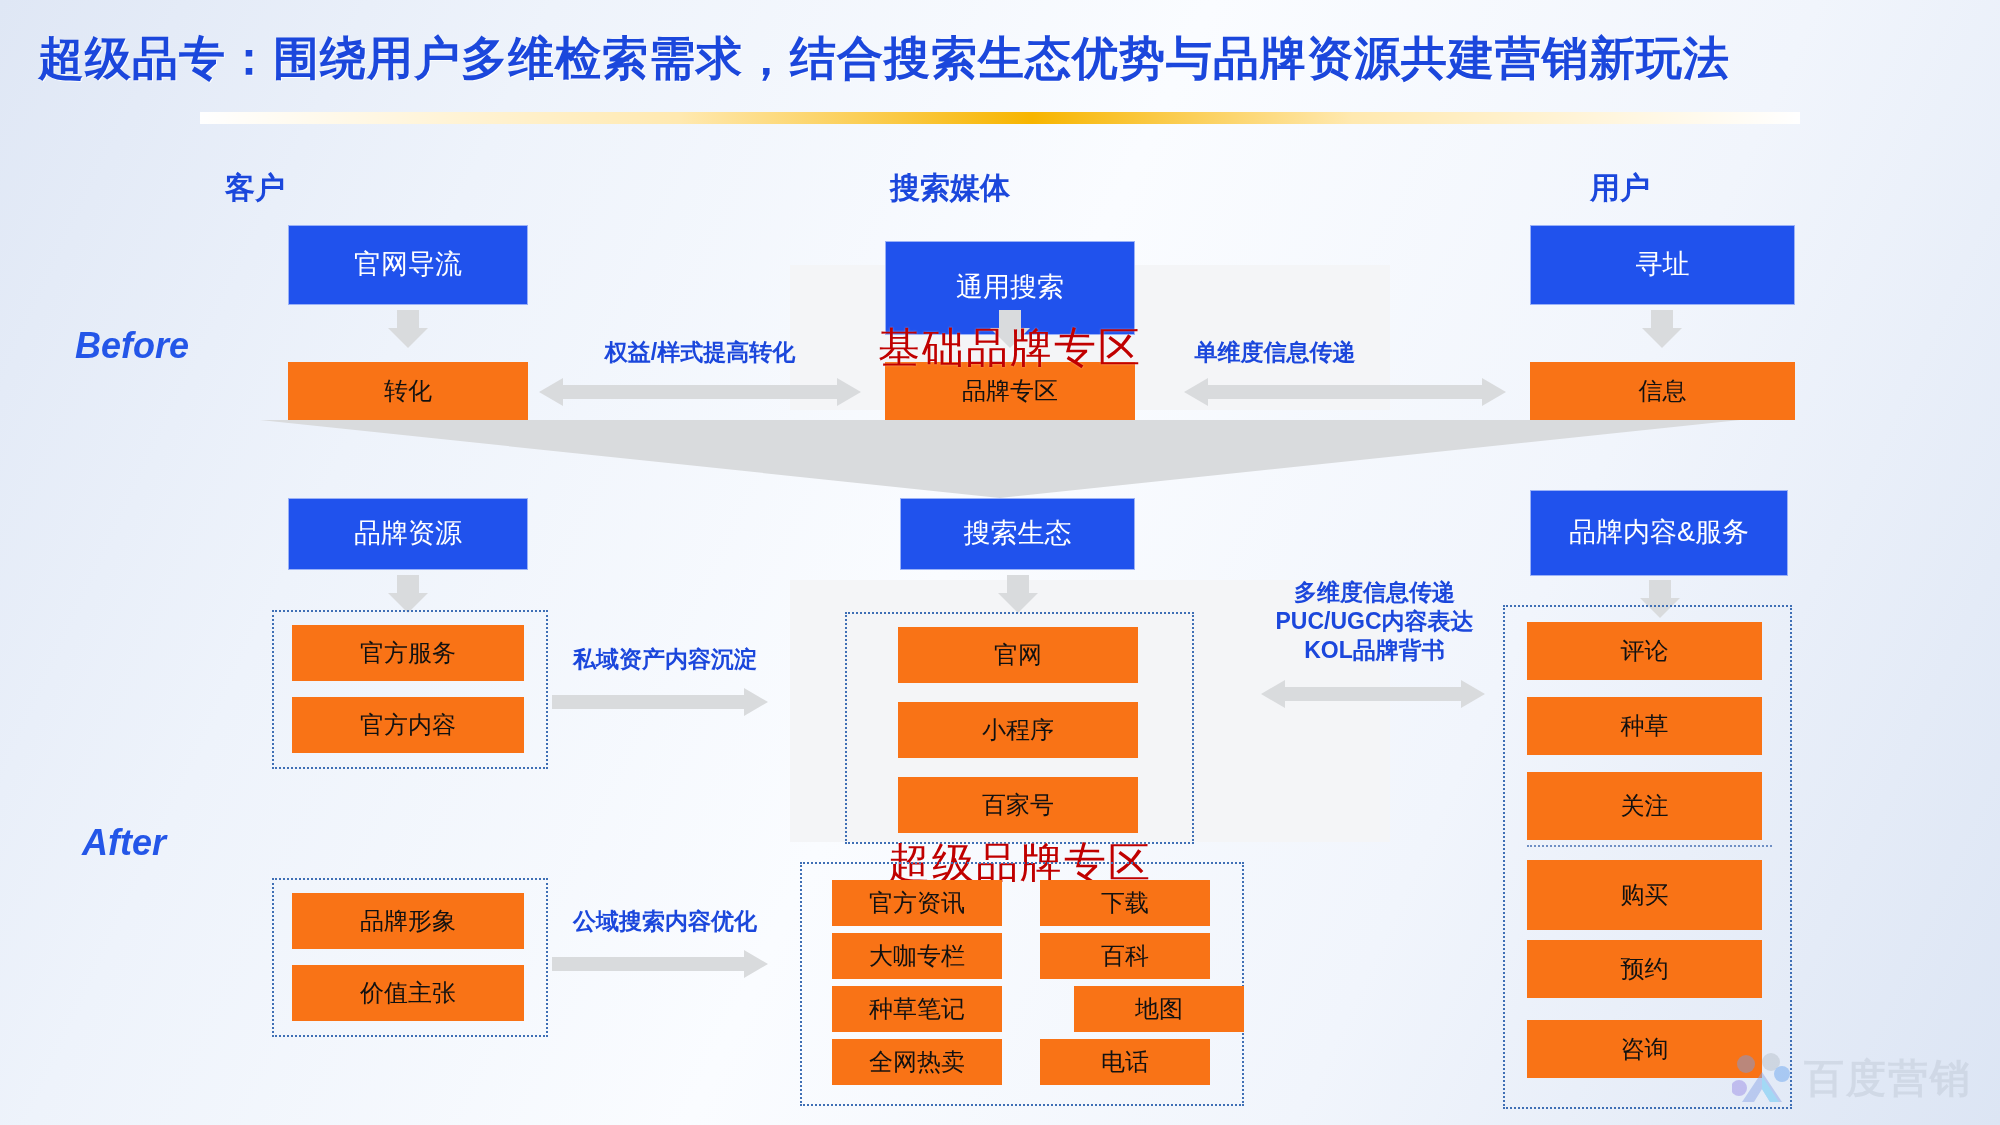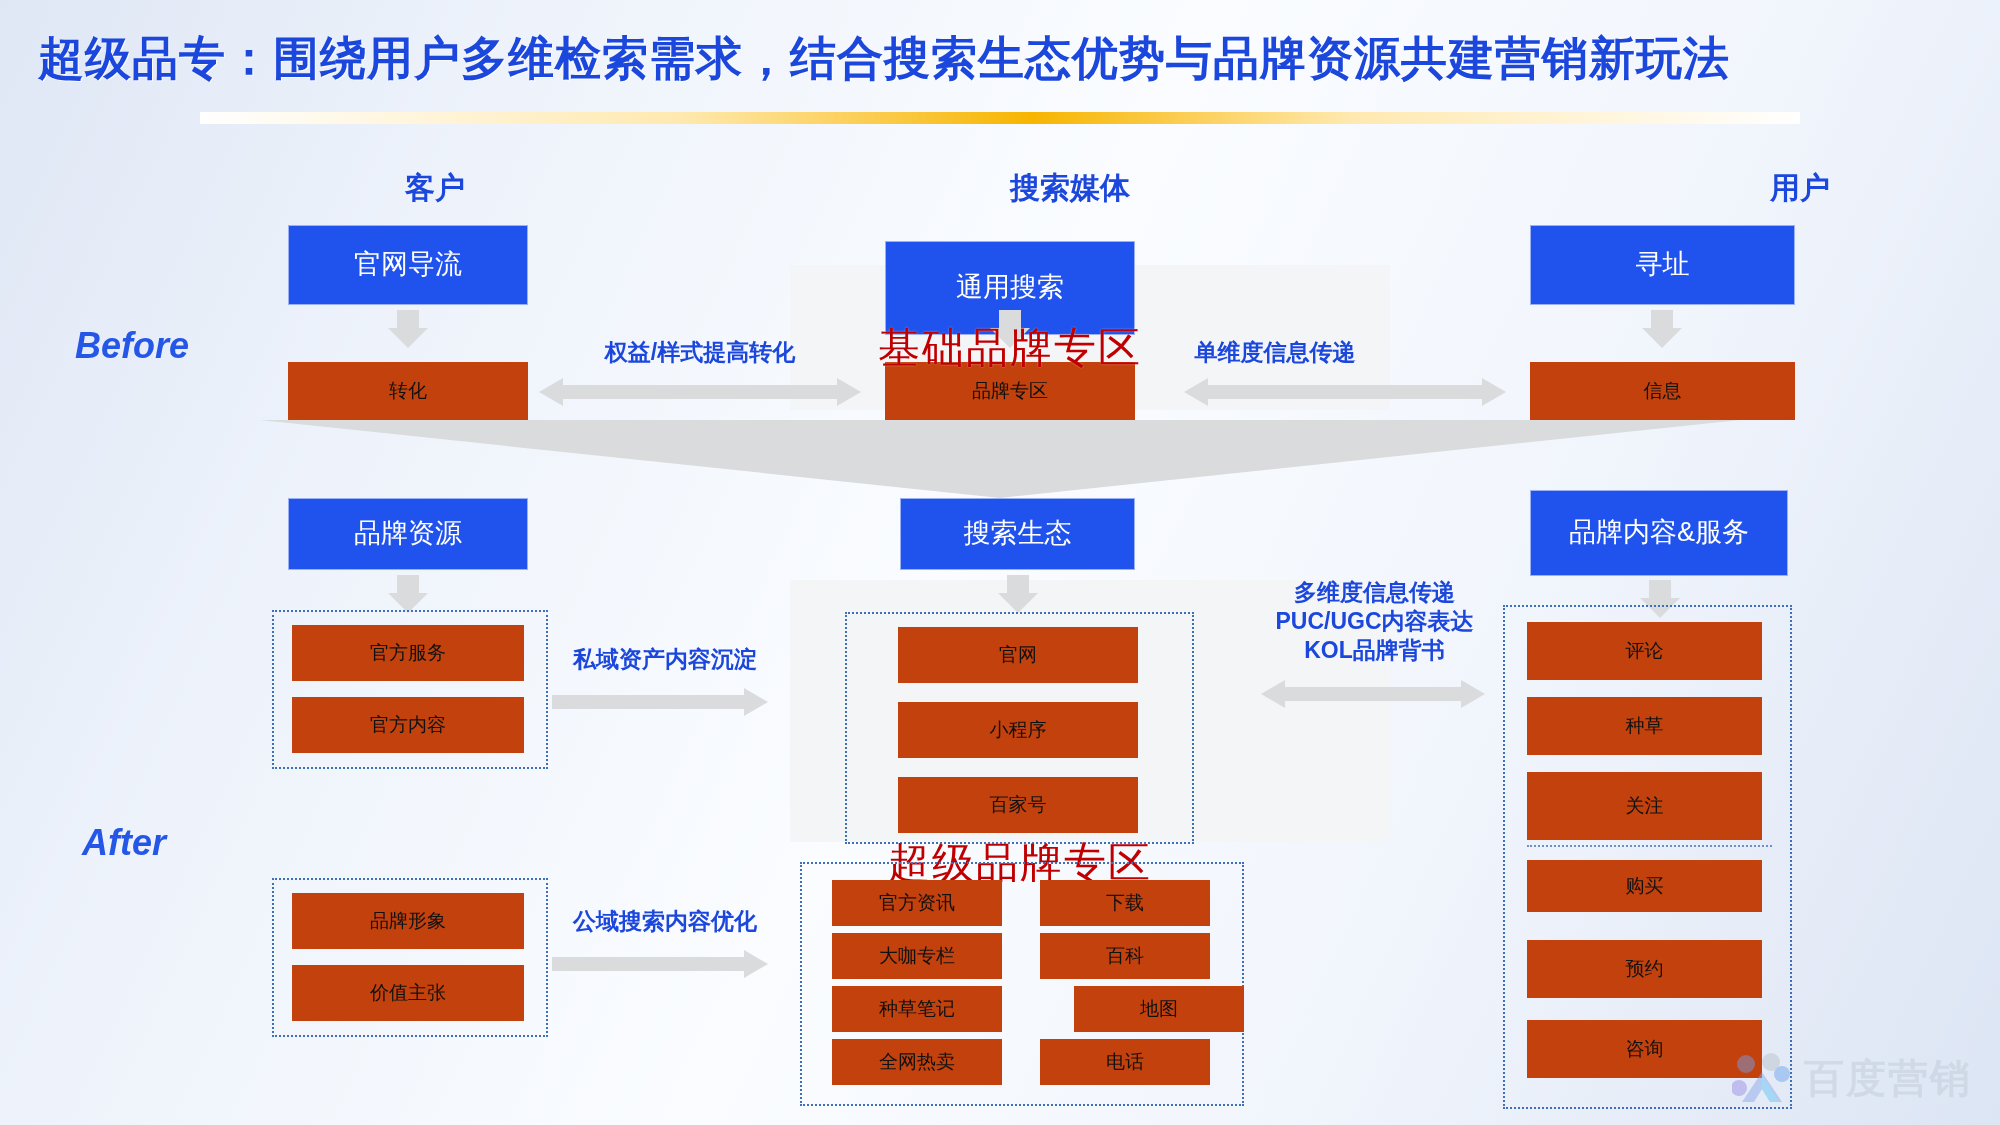--- a/index.html
+++ b/index.html
@@ -18,40 +18,40 @@
     text-shadow:1px 1px 0 rgba(255,255,255,.8);
   }
   .title-rule{
     position:absolute;left:200px;top:112px;width:1600px;height:12px;
     background:linear-gradient(90deg,#ffffff 0%,#ffe9b0 30%,#F7B500 52%,#ffe9b0 72%,#ffffff 100%);
   }
 
   
   .colhead{
     position:absolute;font-size:30px;font-weight:bold;color:#1B47DC;
-    text-align:right;white-space:nowrap;
+    text-align:left;white-space:nowrap;
   }
 
   
   .stage{
     position:absolute;font-size:36px;font-weight:bold;font-style:italic;
     color:#2456E8;white-space:nowrap;
   }
 
   
   .bbox{
     position:absolute;background:#2052ED;color:#fff;
     display:flex;align-items:center;justify-content:center;
     font-size:27px;line-height:1.15;text-align:center;
     box-shadow:0 0 0 1px rgba(255,255,255,.55) inset;
   }
   .lbox{
-    position:absolute;background:#c2410c;color:#111;
+    position:absolute;background:#f97316;color:#111;
     display:flex;align-items:center;justify-content:center;
-    font-size:19px;text-align:center;
+    font-size:24px;text-align:center;
   }
   .panel{position:absolute;background:#f4f5f7;}
   .dashbox{position:absolute;border:2px dotted #3F6FB5;background:transparent;}
   .hline{position:absolute;border-top:2px dotted #6f8fc4;}
 
   
   .arrow-down{position:absolute;}
   .arrow-down i{
     display:block;width:22px;height:18px;background:#D9DBDD;margin:0 auto;
   }
@@ -216,21 +216,21 @@
       <b></b>
   </div>
 
   <div class="dashbox" style="left:1503px;top:605px;width:285px;height:500px;"></div>
   <div class="lbox" style="left:1527px;top:622px;width:235px;height:58px;">评论</div>
   <div class="lbox" style="left:1527px;top:697px;width:235px;height:58px;">种草</div>
   <div class="lbox" style="left:1527px;top:772px;width:235px;height:68px;">关注</div>
 
   <div class="hline" style="left:1527px;top:845px;width:245px;"></div>
 
-  <div class="lbox" style="left:1527px;top:860px;width:235px;height:52px;">购买</div>
+  <div class="lbox" style="left:1527px;top:860px;width:235px;height:70px;">购买</div>
   <div class="lbox" style="left:1527px;top:940px;width:235px;height:58px;font-family:Liberation Serif, serif;">预约</div>
   <div class="lbox" style="left:1527px;top:1020px;width:235px;height:58px;">咨询</div>
 
   <div class="watermark" style="left:1732px;top:1048px;">
     <span>
       <svg width="62" height="56" viewBox="0 0 62 56">
         <circle cx="14" cy="16" r="9" fill="#7C9BE0"></circle>
         <circle cx="39" cy="14" r="9" fill="#B9C2CC"></circle>
         <circle cx="7" cy="40" r="8" fill="#9C8FE6"></circle>
         <circle cx="50" cy="26" r="8" fill="#6FA8F0"></circle>

